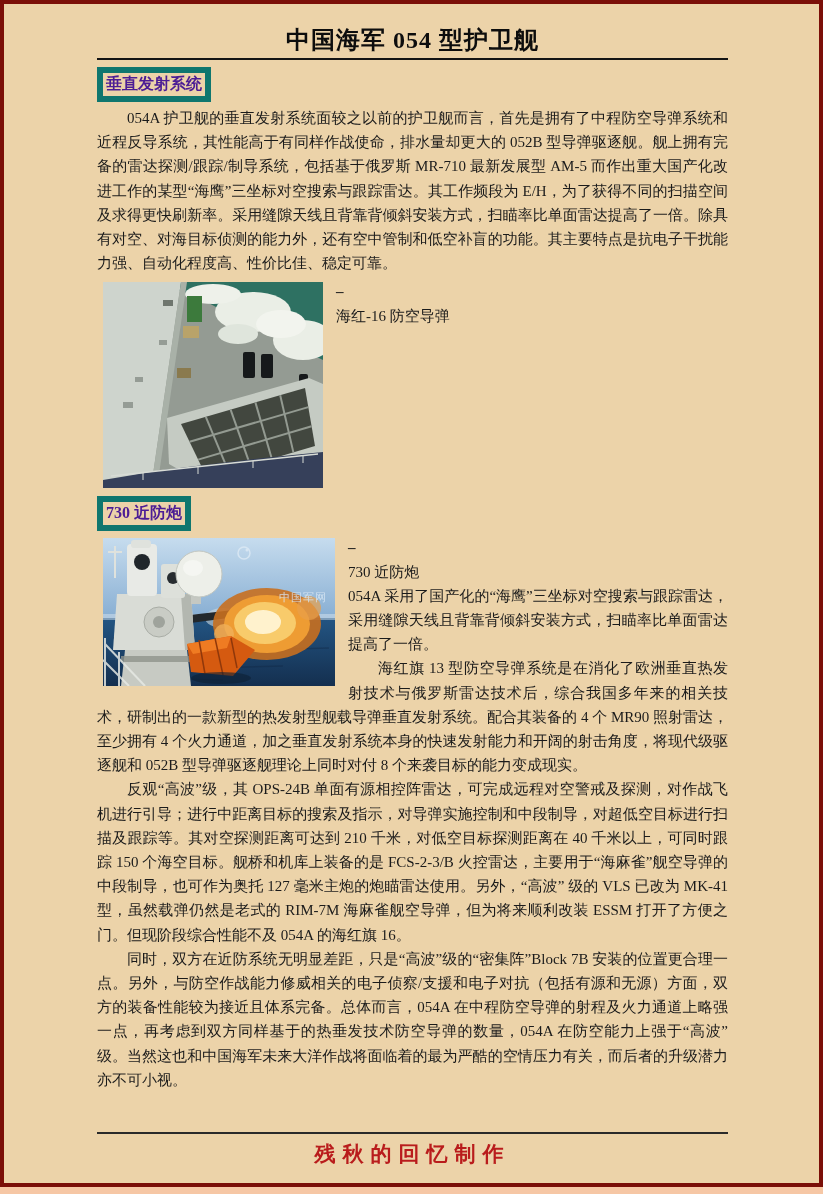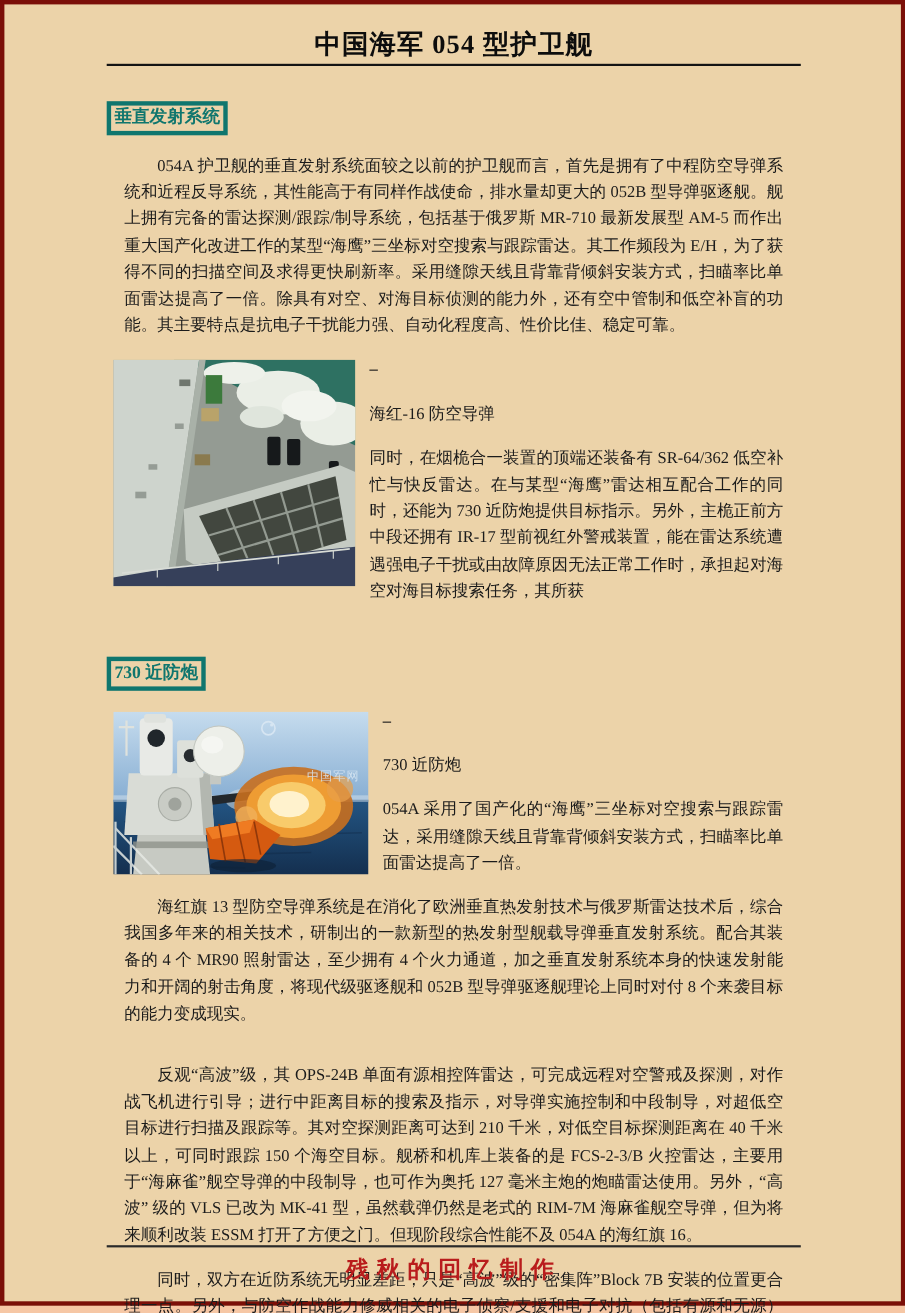--- a/index.html
+++ b/index.html
@@ -24,29 +24,28 @@
     margin:20px 0 2px;
     text-align:center;
     font-size:24px; font-weight:bold; color:#0d0d0d;
     letter-spacing:1px;
   }
   .title-rule { border-top:2px solid #141414; margin:2px 0 7px; }
   .tag-row { margin:0 0 4px; line-height:0; }
   .tag-row2 { margin-top:6px; }
   .tag {
     display:inline-block;
-    border:4px solid #0f766e;
-    color:#0f766e; font-weight:bold;
+    border:6px solid #0f766e;
+    color:#4c1d95; font-weight:bold;
     font-size:16px; line-height:20px;
     padding:1px 3px 2px;
     background:transparent;
-    margin-top:25px;
   }
   p.body {
-    margin:16px;
+    margin:0;
     font-size:15px; line-height:24.2px;
     color:#1b1b1b;
     text-align:justify;
   }
   .indent { text-indent:2em; }
   .shift { margin-left:2em; }
   .figure { margin-top:4px; }
   .figure:after { content:""; display:block; clear:both; }
   .fig2 { margin-top:4px; }
   .fig2:after { content:none; }
@@ -128,21 +127,20 @@
           <g stroke="#d8dcd6" stroke-width="1">
             <line x1="40" y1="191" x2="40" y2="198"></line>
             <line x1="95" y1="185" x2="95" y2="192"></line>
             <line x1="150" y1="179" x2="150" y2="186"></line>
             <line x1="200" y1="174" x2="200" y2="181"></line>
           </g>
         </svg>
       </span>
       <p class="body dash-line">–</p>
       <p class="body">海红-16 防空导弹</p>
-      <p class="body">同时，在烟桅合一装置的顶端还装备有 SR-64/362 低空补忙与快反雷达。在与某型“海鹰”雷达相互配合工作的同时，还能为 730 近防炮提供目标指示。另外，主桅正前方中段还拥有 IR-17 型前视红外警戒装置，能在雷达系统遭遇强电子干扰或由故障原因无法正常工作时，承担起对海空对海目标搜索任务，其所获</p>
       <div class="clear"></div>
     </div>
 
     <div class="tag-row tag-row2">
       <span class="tag">730 近防炮</span>
     </div>
 
 
     <div class="fig2">
       <span class="photo-wrap">

